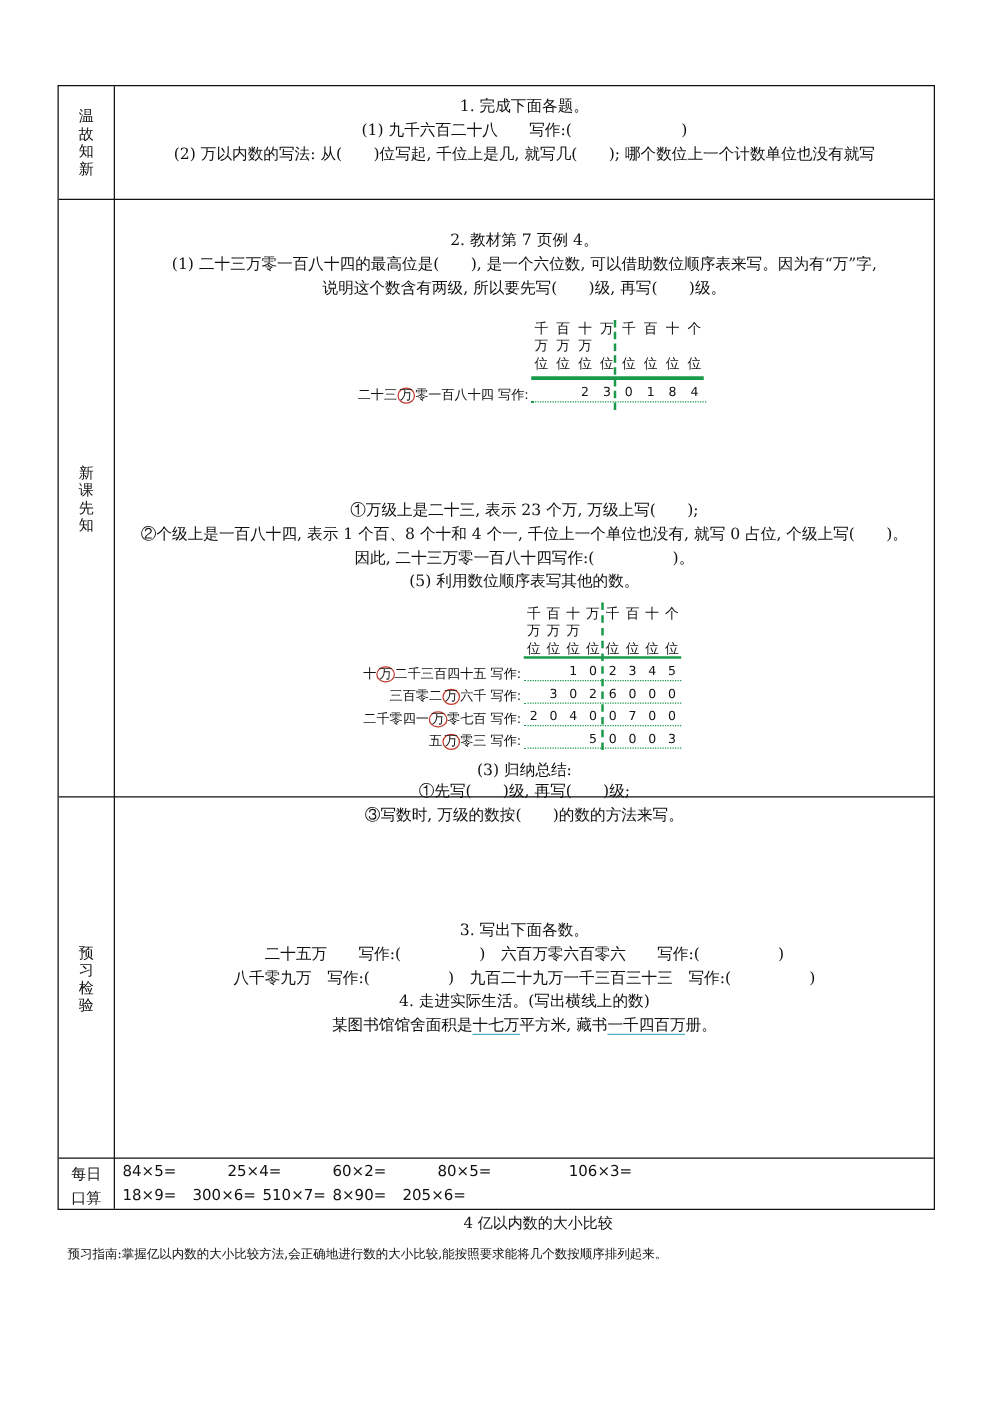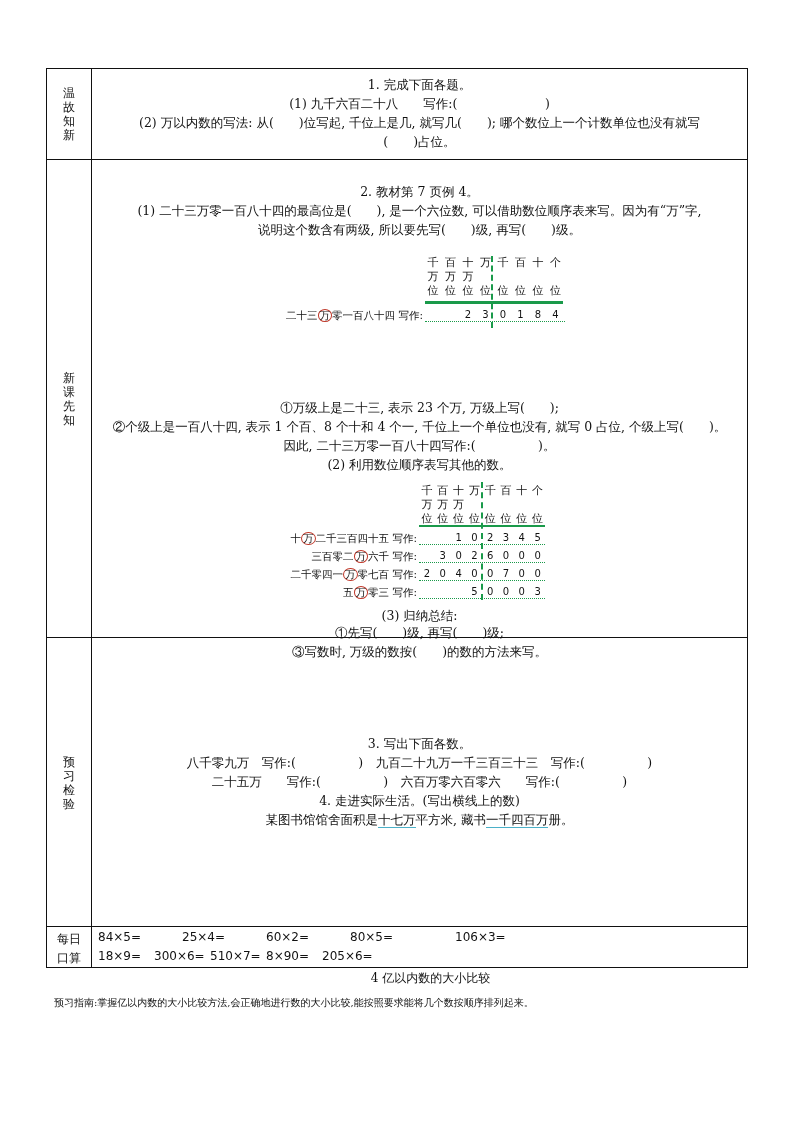--- a/index.html
+++ b/index.html
@@ -40,21 +40,20 @@
           <span>温</span>
           <span>故</span>
           <span>知</span>
           <span>新</span>
         </div>
     </div>
     <div class="content" style="top:6px;">
       <div class="line">1. 完成下面各题。</div>
       <div class="line">(1) 九千六百二十八　　写作:(　　　　　　　)</div>
       <div class="line">(2) 万以内数的写法: 从(　　)位写起, 千位上是几, 就写几(　　); 哪个数位上一个计数单位也没有就写</div>
-      <div class="line">(　　)占位。</div>
     </div>
   </div>
 
   <div class="row" style="top:90px;height:478px;">
     <div class="lbl vert" style="top:0;height:478px;">
       <div>
           <span>新</span>
           <span>课</span>
           <span>先</span>
           <span>知</span>
@@ -122,21 +121,21 @@
           <div class="digit" style="left: 465.5px; top: 149px;">1</div>
           <div class="digit" style="left: 483px; top: 149px;">8</div>
           <div class="digit" style="left: 500.5px; top: 149px;">4</div>
         </div>
     </div>
 
     <div class="content" style="top:238px;">
       <div class="line">①万级上是二十三, 表示 23 个万, 万级上写(　　);</div>
       <div class="line">②个级上是一百八十四, 表示 1 个百、8 个十和 4 个一, 千位上一个单位也没有, 就写 0 占位, 个级上写(　　)。</div>
       <div class="line">因此, 二十三万零一百八十四写作:(　　　　　)。</div>
-      <div class="line">(2) 利用数位顺序表写其他的数。</div>
+      <div class="line">(5) 利用数位顺序表写其他的数。</div>
     </div>
 
     <div class="chart" style="left:0;top:0;width:702px;height:478px;">
       <div id="c2hdr">
           <div class="hdrcol" style="left: 372px; top: 324px;">
             <div style="height:14px">千</div>
             <div style="height:14px">万</div>
             <div style="height:14px">位</div>
           </div>
           <div class="hdrcol" style="left: 387.8px; top: 324px;">
@@ -235,22 +234,22 @@
     <div class="lbl vert" style="top:0;height:289px;">
       <div>
           <span>预</span>
           <span>习</span>
           <span>检</span>
           <span>验</span>
         </div>
     </div>
     <div class="content" style="top:96px;">
       <div class="line">3. 写出下面各数。</div>
+      <div class="line">二十五万　　写作:(　　　　　)　六百万零六百零六　　写作:(　　　　　)</div>
       <div class="line">八千零九万　写作:(　　　　　)　九百二十九万一千三百三十三　写作:(　　　　　)</div>
-      <div class="line">二十五万　　写作:(　　　　　)　六百万零六百零六　　写作:(　　　　　)</div>
       <div class="line">4. 走进实际生活。(写出横线上的数)</div>
       <div class="line"><span>某图书馆馆舍面积是</span><span class="u">十七万</span><span>平方米, 藏书</span><span class="u">一千四百万</span><span>册。</span></div>
     </div>
   </div>
 
   <div class="row" style="top:857px;height:43px;">
     <div class="lbl" style="top:0;height:43px;line-height:19px;flex-direction:column;">
       <span>每日</span>
         <span>口算</span>
     </div>

